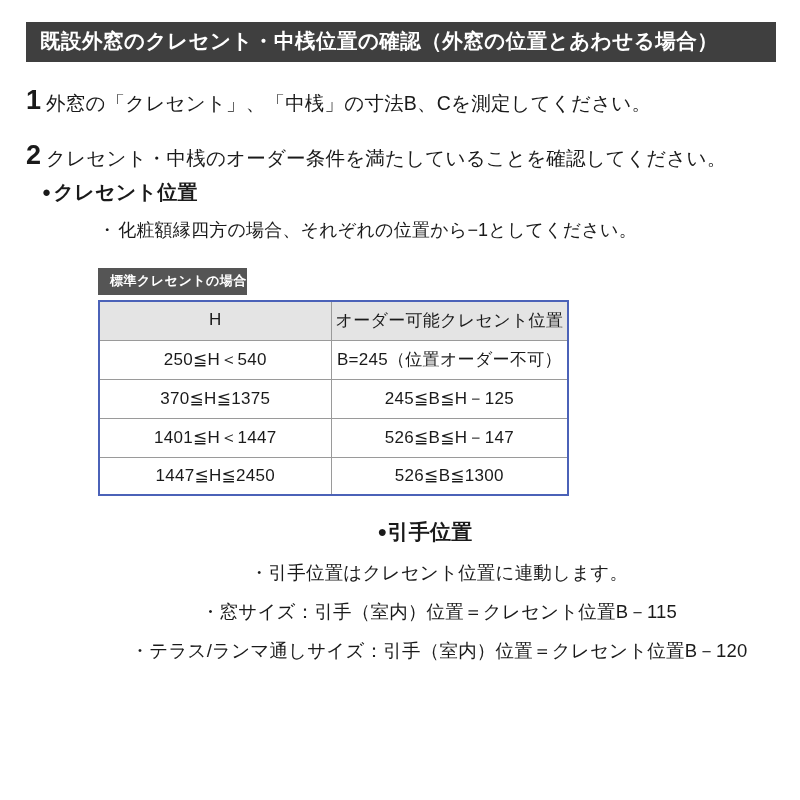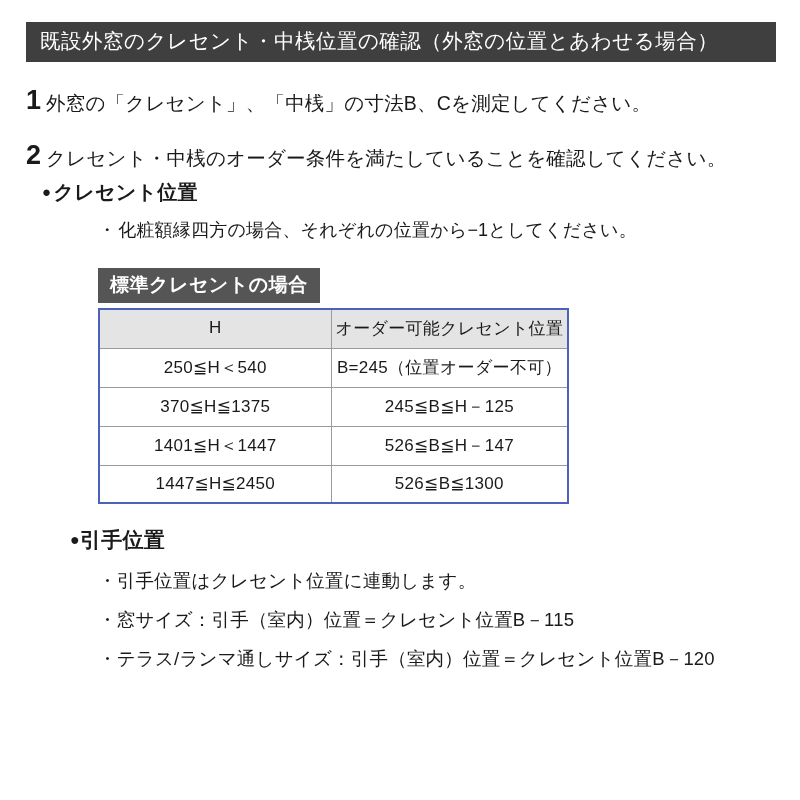--- a/index.html
+++ b/index.html
@@ -20,21 +20,21 @@
     height: 800px;
     box-sizing: border-box;
     padding: 22px 20px 0 20px;
   }
 
   
   .title-bar {
     background: #3f3f3f;
     color: #ffffff;
     font-size: 20.5px;
-    font-weight: normal;
+    font-weight: bold;
     letter-spacing: 0.5px;
     padding: 7px 10px 8px 14px;
     margin: 0 4px 0 6px;
     line-height: 1.2;
     white-space: nowrap;
   }
 
   
   .step {
     display: flex;
@@ -84,23 +84,23 @@
   }
 
   
   .table-block {
     margin: 26px 0 0 78px;
   }
   .table-caption {
     display: inline-block;
     background: #555555;
     color: #ffffff;
-    font-size: 19px;
-    font-weight: bold;
-    padding: 4px 12px 5px 12px;
+    font-size: 13px;
+    font-weight: bold;
+    padding: 4px 0 5px 12px;
     letter-spacing: 0.5px;
   }
   table.spec {
     border-collapse: collapse;
     margin-top: 5px;
     border: 2px solid #4b62b8;
     table-layout: fixed;
   }
   table.spec th,
   table.spec td {
@@ -114,20 +114,21 @@
   }
   table.spec thead th {
     background: #e4e4e4;
   }
   table.spec col.c1 { width: 232px; }
   table.spec col.c2 { width: 228px; }
 
   
   .section-lower {
     margin-top: 22px;
+    text-align: center;
   }
   .bullet-lower {
     font-size: 21px;
     font-weight: bold;
     margin: 0 0 0 50px;
     letter-spacing: 0.3px;
   }
   .bullet-lower .dot {
     font-size: 16px;
     position: relative;

